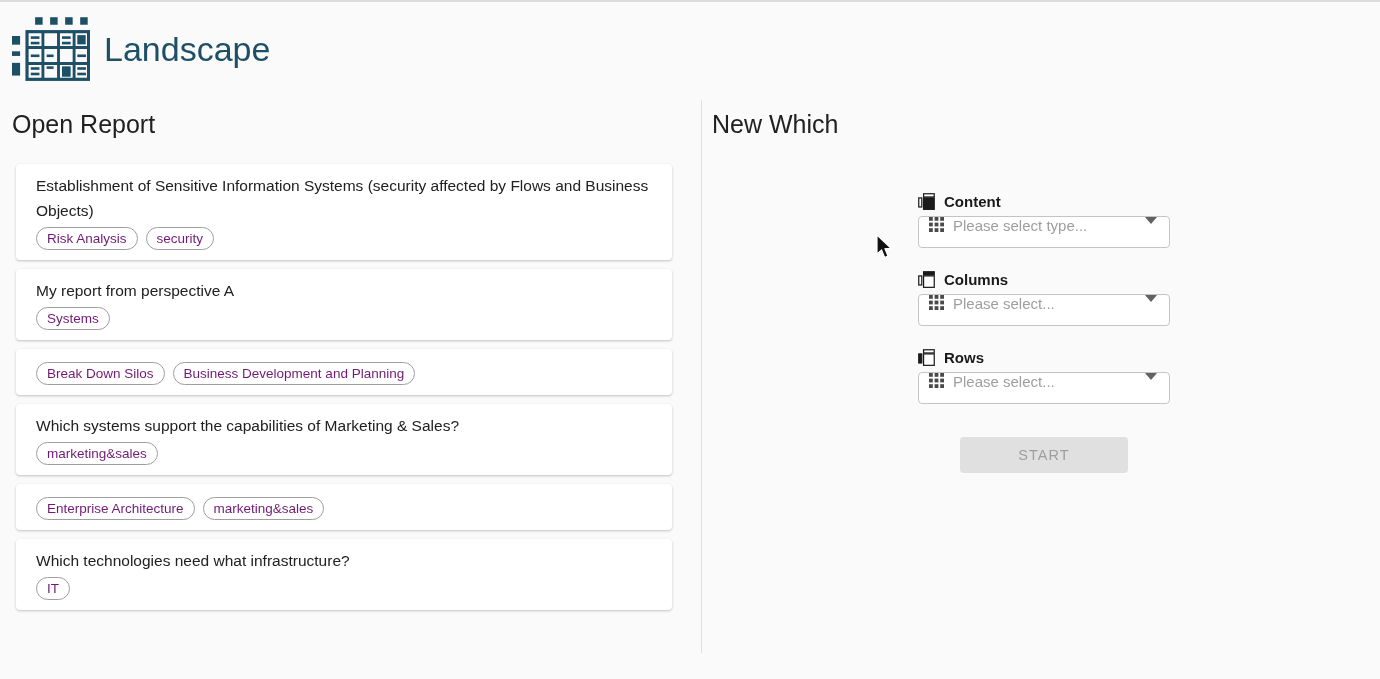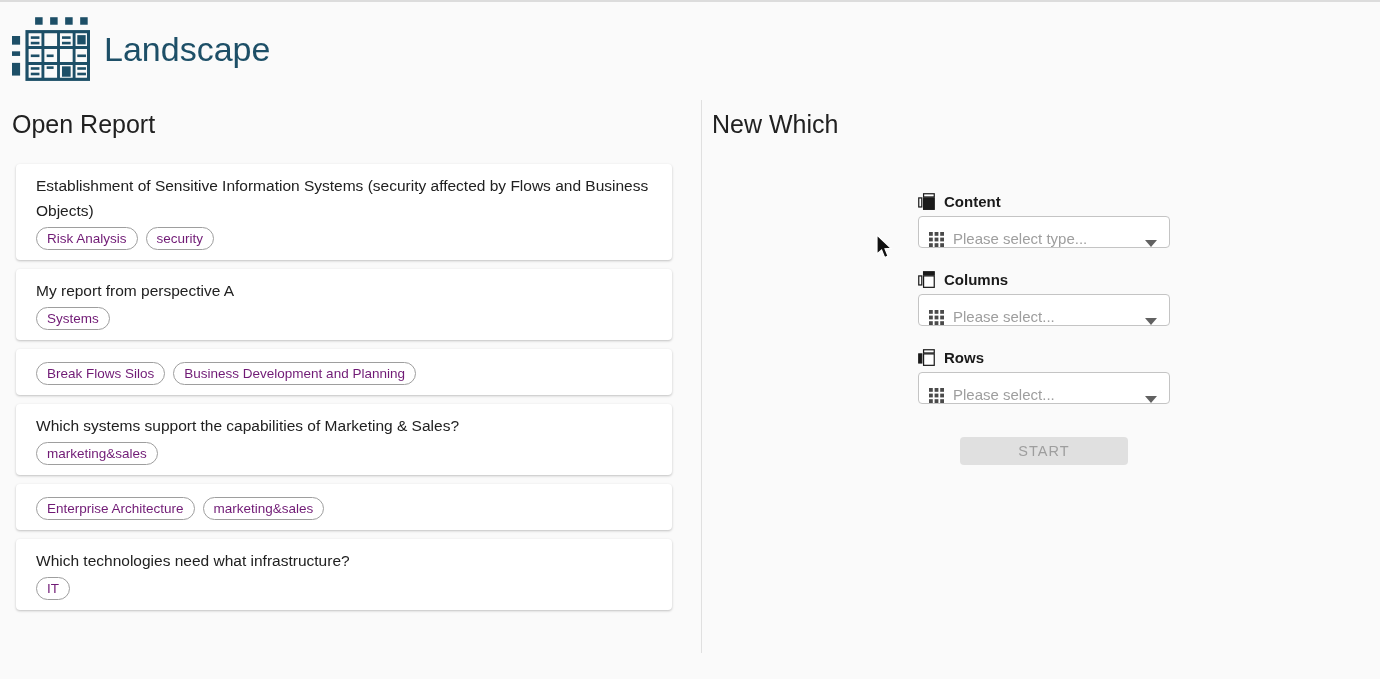--- a/index.html
+++ b/index.html
@@ -44,34 +44,34 @@
 
   .new-report-form { width:252px; margin:52px 0 0 216px; }
   .field-group { margin-bottom:22px; }
   .field-label {
     display:flex; align-items:center; gap:9px;
     font-size:15px; font-weight:700; color:#1a1a1a;
     margin-bottom:6px; height:18px;
   }
   .layout-icon { width:17px; height:17px; flex:0 0 auto; }
   .select-box {
-    display:flex; align-items:flex-end;
+    display:flex; align-items:flex-start;
     background:#fff; border:1px solid #c4c4c4; border-radius:4px;
     height:32px; padding:0 12px 0 10px; width:100%;
     cursor:pointer;
   }
   .grid-icon { width:15px; height:15px; margin-right:9px; flex:0 0 auto; }
   .select-placeholder { color:#9e9e9e; font-size:15px; flex:1; white-space:nowrap; overflow:hidden; }
   .caret {
     width:0; height:0; flex:0 0 auto;
     border-left:6px solid transparent; border-right:6px solid transparent;
     border-top:7px solid #616161;
   }
   .start-button {
-    display:block; width:168px; height:28px; margin:33px auto 0 auto;
+    display:block; width:168px; height:36px; margin:33px auto 0 auto;
     background:#e0e0e0; color:#9e9e9e; border:none; border-radius:4px;
     font-size:14.5px; letter-spacing:1.1px; font-family:inherit;
   }
   .mouse-cursor { position:absolute; left:876px; top:232px; width:18px; height:27px; pointer-events:none; }
 </style>
 </head>
 <body>
 
 <div class="header">
   <div class="logo-row">
@@ -126,21 +126,21 @@
           </div>
         </div>
         <div class="card">
           <div class="card-title">My report from perspective A</div>
           <div class="chips">
             <span class="chip">Systems</span>
           </div>
         </div>
         <div class="card">
           <div class="chips">
-            <span class="chip">Break Flows Silos</span>
+            <span class="chip">Break Down Silos</span>
             <span class="chip">Business Development and Planning</span>
           </div>
         </div>
         <div class="card">
           <div class="card-title">Which systems support the capabilities of Marketing &amp; Sales?</div>
           <div class="chips">
             <span class="chip">marketing&amp;sales</span>
           </div>
         </div>
         <div class="card">

